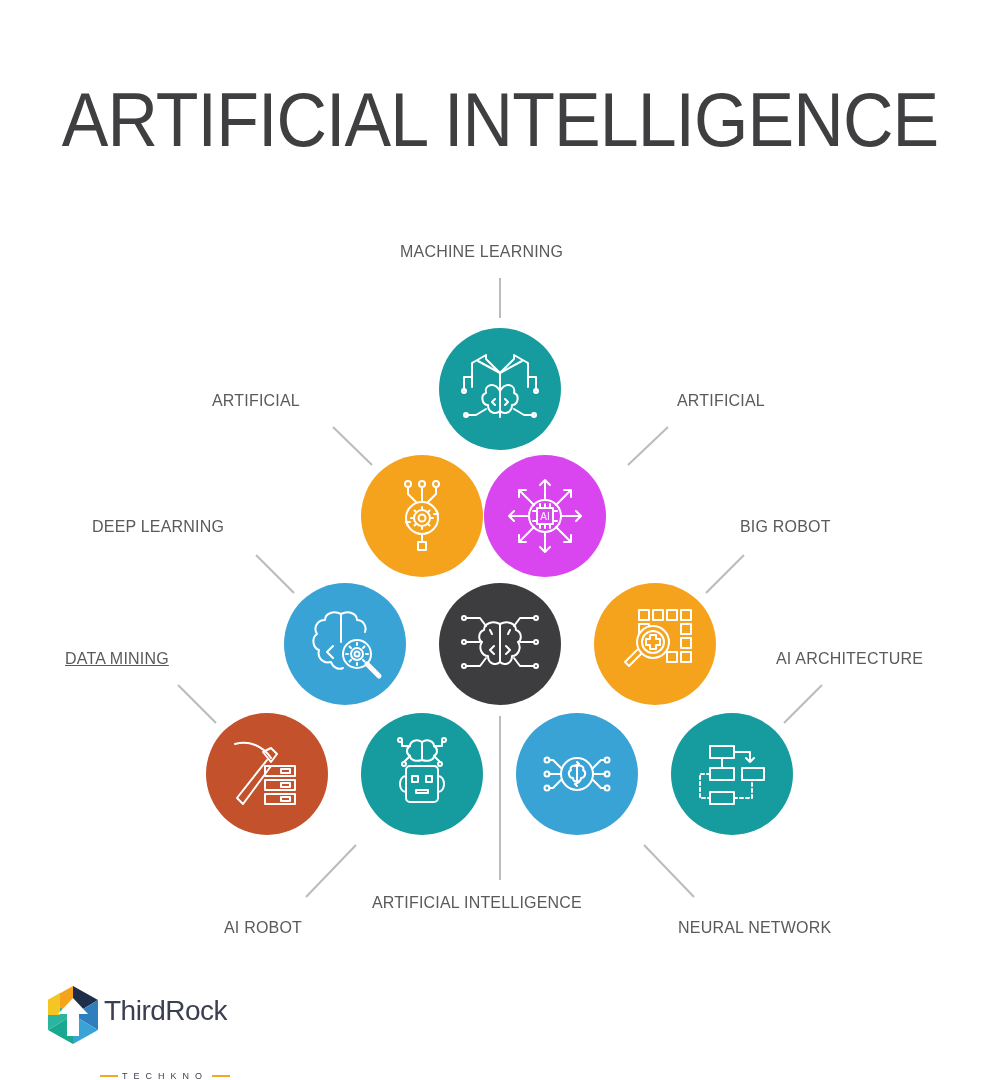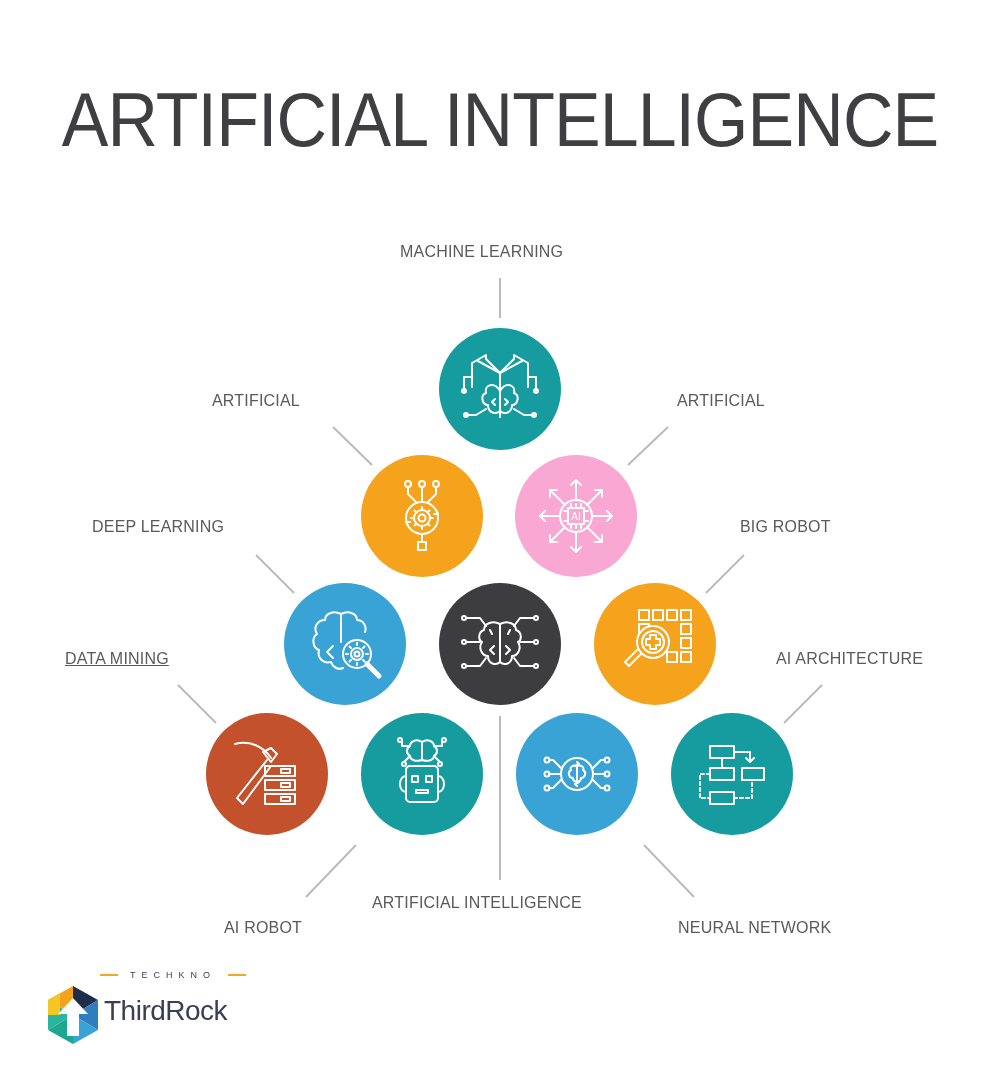--- a/index.html
+++ b/index.html
@@ -4,21 +4,21 @@
 <style>
   html, body { margin:0; padding:0; background:#ffffff; }
   body { width:1000px; height:1080px; position:relative; overflow:hidden; font-family:"Liberation Sans", sans-serif; }
   .title { position:absolute; left:0; top:82px; width:1000px; text-align:center; font-size:76px; color:#3f3f41; letter-spacing:-1px; transform:scaleX(0.92); transform-origin:center; line-height:1; }
   .label { position:absolute; font-size:16px; color:#5a5a5c; white-space:nowrap; line-height:1; letter-spacing:0.2px; }
   svg.lines { position:absolute; left:0; top:0; }
   .circle { position:absolute; width:122px; height:122px; border-radius:50%; display:flex; align-items:center; justify-content:center; }
   .circle svg { width:84px; height:84px; }
   .logo { position:absolute; left:42px; top:984px; width:190px; height:62px; }
   .logo-text { position:absolute; left:104px; top:995px; font-size:28px; color:#3a3f52; letter-spacing:-0.5px; }
-  .logo-sub { position:absolute; left:100px; top:970px; font-size:9px; color:#3a3f52; letter-spacing:6px; display:flex; align-items:center; gap:12px; }
+  .logo-sub { position:absolute; left:100px; top:1071px; font-size:9px; color:#3a3f52; letter-spacing:6px; display:flex; align-items:center; gap:4px; }
   .logo-sub .bar { display:inline-block; width:18px; height:2px; background:#f2a824; }
 </style>
 </head>
 <body>
 
 <div class="title">ARTIFICIAL INTELLIGENCE</div>
 
 <svg class="lines" width="1000" height="1080">
   <g stroke="#bbbbbb" stroke-width="2" fill="none">
     <line x1="500" y1="278" x2="500" y2="318"></line>
@@ -72,21 +72,21 @@
     <circle cx="42" cy="44" r="16"></circle>
     <circle cx="42" cy="44" r="8"></circle>
     <circle cx="42" cy="44" r="3.5"></circle>
     <path d="M42 36 L42 33 M42 52 L42 55 M34 44 L31 44 M50 44 L53 44 M36.5 38.5 L34.5 36.5 M47.5 49.5 L49.5 51.5 M47.5 38.5 L49.5 36.5 M36.5 49.5 L34.5 51.5"></path>
     <path d="M56 36 L58 40 L54 40 M28 52 L26 48 L30 48"></path>
     <line x1="42" y1="60" x2="42" y2="68"></line>
     <rect x="38" y="68" width="8" height="8"></rect>
   </svg>
 </div>
 
-<div class="circle" style="left:515px;top:455px;background:#f9a8d4;">
+<div class="circle" style="left:484px;top:455px;background:#d946ef;">
   <svg viewBox="0 0 84 84" fill="none" stroke="#fff" stroke-width="2" stroke-linecap="round" stroke-linejoin="round">
     <circle cx="42" cy="42" r="16"></circle>
     <rect x="34" y="34" width="16" height="16"></rect>
     <text x="42" y="46" fill="#fff" stroke="none" font-size="10" font-family="Liberation Sans, sans-serif" text-anchor="middle">AI</text>
     <path d="M37 30 L37 34 M42 30 L42 34 M47 30 L47 34 M37 50 L37 54 M42 50 L42 54 M47 50 L47 54 M30 37 L34 37 M30 47 L34 47 M50 37 L54 37 M50 47 L54 47"></path>
     <path d="M42 26 L42 6 M37 11 L42 6 L47 11"></path>
     <path d="M42 58 L42 78 M37 73 L42 78 L47 73"></path>
     <path d="M26 42 L6 42 M11 37 L6 42 L11 47"></path>
     <path d="M58 42 L78 42 M73 37 L78 42 L73 47"></path>
     <path d="M31 31 L16 16 M16 23 L16 16 L23 16"></path>

